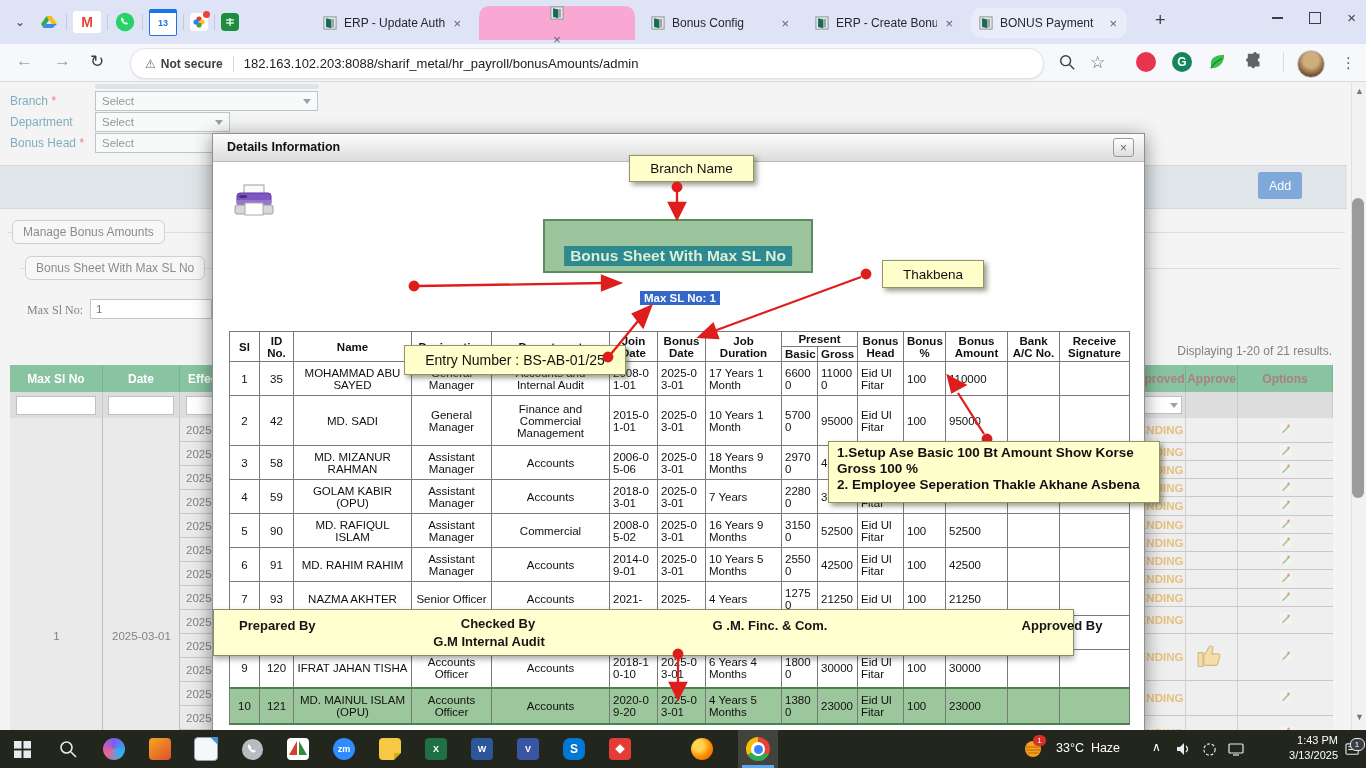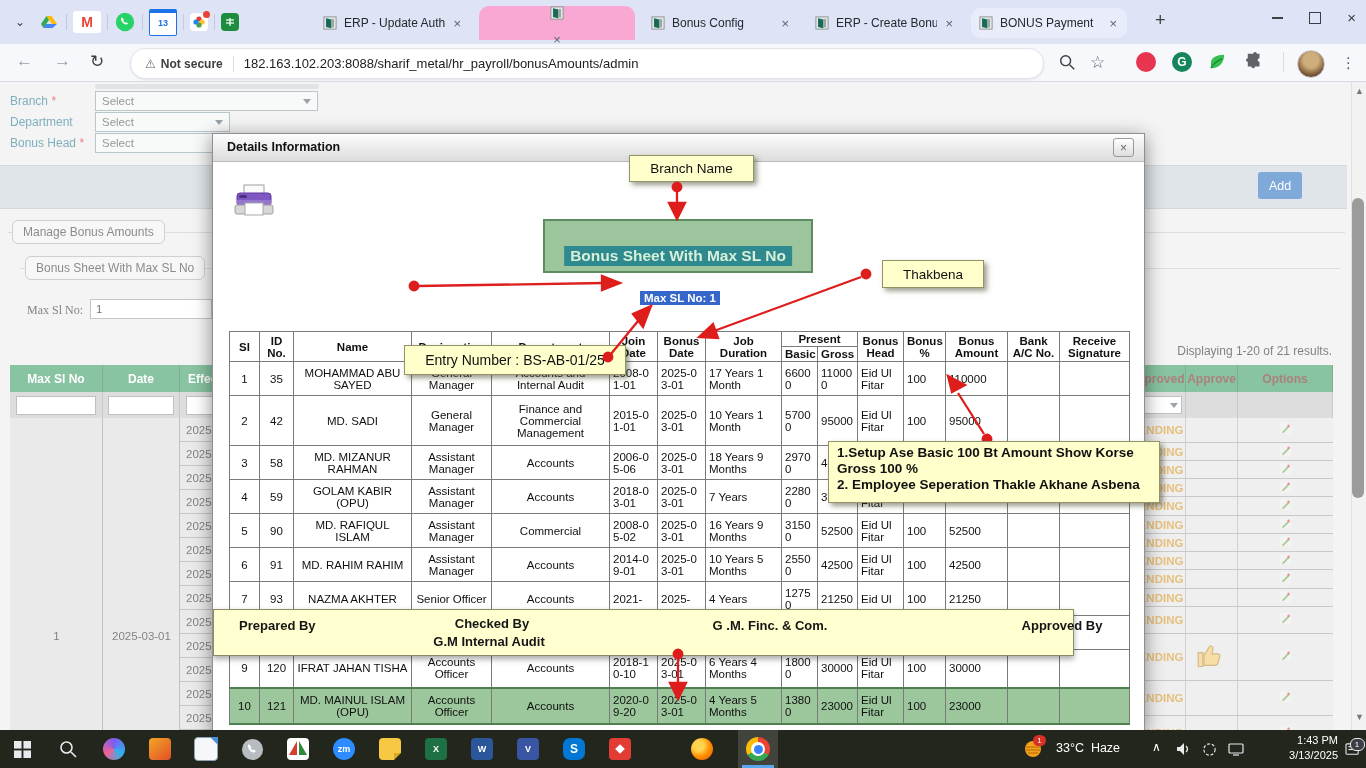--- a/index.html
+++ b/index.html
@@ -633,21 +633,21 @@
             <td class="l">100</td>
             <td class="l">23000</td>
             <td class="l"></td>
             <td class="l"></td>
           </tr>
         </tbody>
     </table>
 
     <div id="sigbar">
       <span class="sigtxt" style="left:25px;top:8px;">Prepared By</span>
-      <span class="sigtxt sigc" style="left:278px;top:6px;">Checked By</span>
+      <span class="sigtxt sigc" style="left:284px;top:6px;">Checked By</span>
       <span class="sigtxt sigc" style="left:275px;top:24px;">G.M Internal Audit</span>
       <span class="sigtxt sigc" style="left:556px;top:8px;">G .M. Finc. &amp; Com.</span>
       <span class="sigtxt sigc" style="left:848px;top:8px;">Approved By</span>
     </div>
   </div>
 
   <div class="callout" style="left:615px;top:155px;width:125px;height:27px;">Branch Name</div>
   <div class="callout" style="left:868px;top:260px;width:102px;height:28px;">Thakbena</div>
   <div class="callout" style="left:390px;top:345px;width:222px;height:30px;font-size:14px;">Entry Number : BS-AB-01/25</div>
   <div id="notebox">1.Setup Ase Basic 100 Bt Amount Show Korse

